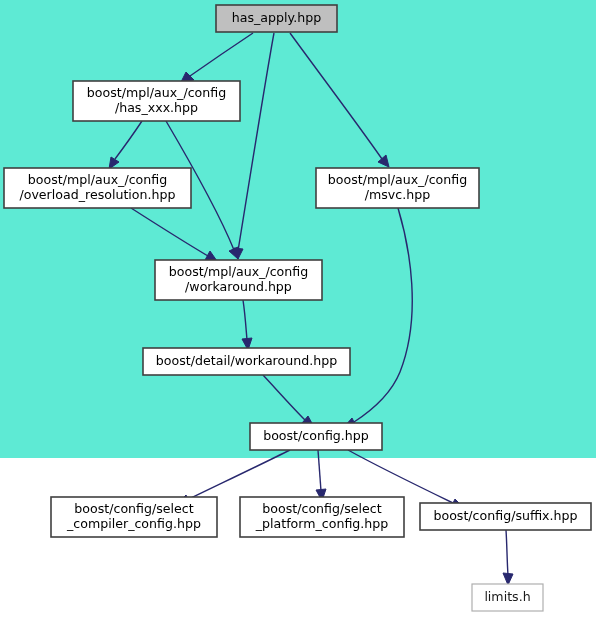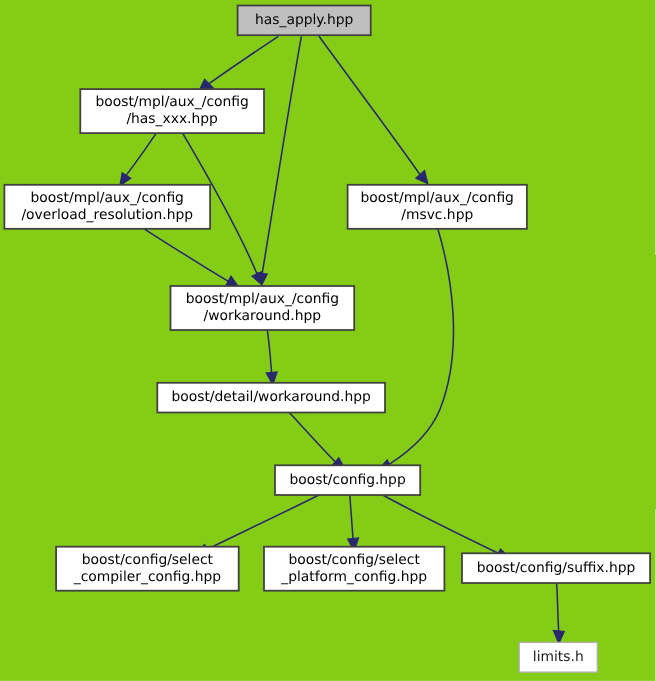--- a/index.html
+++ b/index.html
@@ -9,22 +9,22 @@
   }
   body {
     width: 596px;
     height: 619px;
     font-family: "DejaVu Sans", sans-serif;
     overflow: hidden;
   }
   #graph-root {
     position: relative;
     width: 596px;
-    height: 619px;
-    background: #84cc16;
+    height: 458px;
+    background: #5eead4;
   }
   svg#dep-graph {
     display: block;
     width: 596px;
     height: 619px;
   }
   .node-box {
     fill: #ffffff;
     stroke: #404040;
     stroke-width: 1.6;

